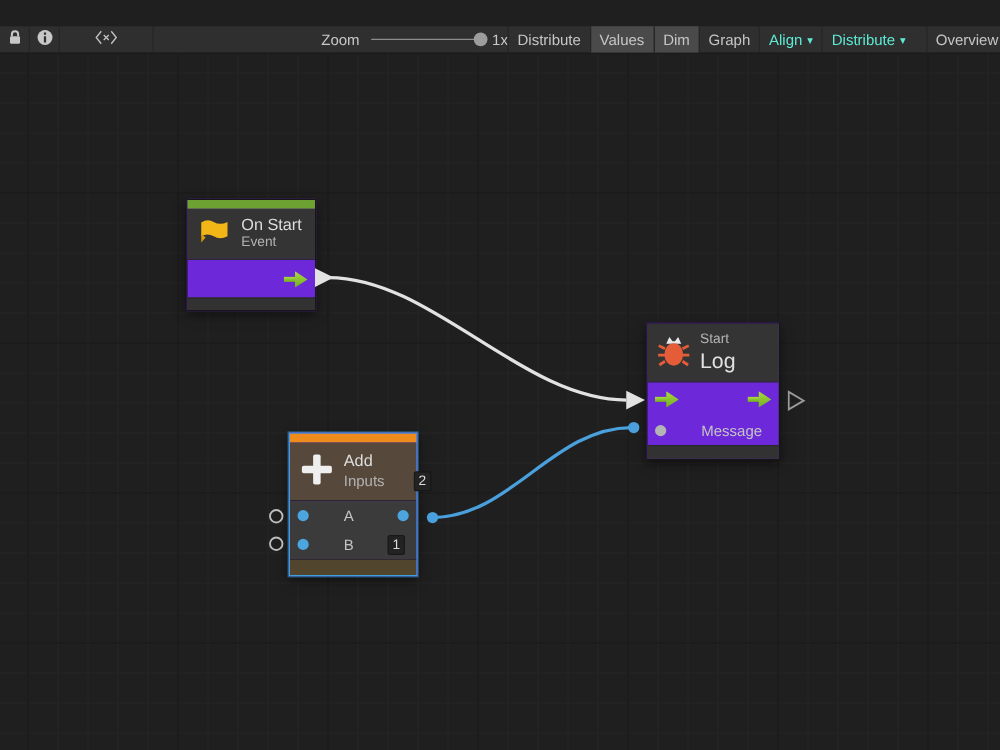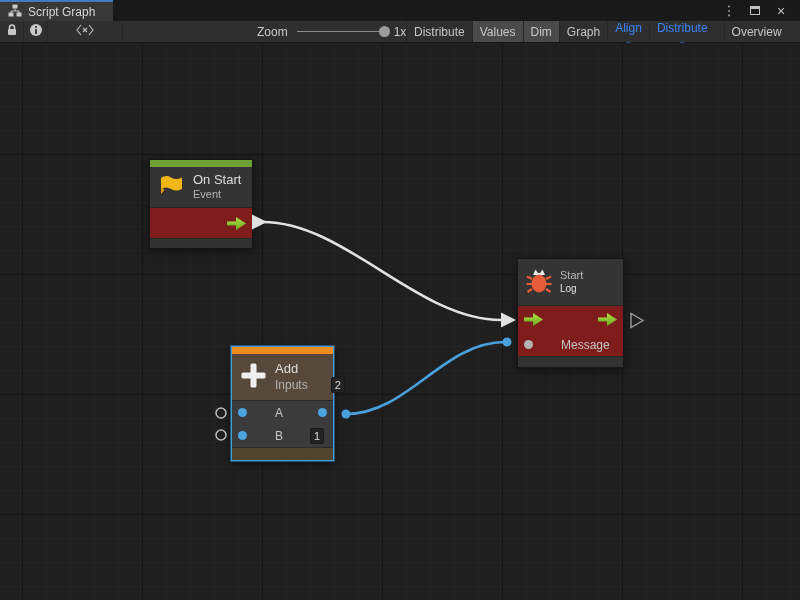--- a/index.html
+++ b/index.html
@@ -32,45 +32,45 @@
   .tbtn.graphsel { padding:0 12px 0 14px; gap:7px; border-right:none; }
   .tb-zoom { position:absolute; left:257px; top:0; height:21px;
              display:flex; align-items:center; gap:9px; }
   .zoom-track { position:relative; width:88px; height:1px; background:#8d8d8d; }
   .zoom-knob { position:absolute; right:-5px; top:-5px; width:11px; height:11px;
                border-radius:50%; background:#9d9d9d; }
   .tb-toggles { position:absolute; left:406px; top:0; right:0; height:21px; display:flex; }
   .tgl { height:21px; padding:0 7px; display:flex; align-items:center; gap:4px;
          border-left:1px solid #262626; color:#c6c6c6; white-space:nowrap; }
   .tgl.active { background:#4a4a4a; }
-  .tgl.disabled { color:#3b82f6;flex-direction:column; }
+  .tgl.disabled { color:#5eead4; }
   .tgl .caret { display:none; font-size:9px; }
   .tgl.sep-before { margin-left:9px; }
 
   
   .canvas { position:absolute; left:0; top:43px; width:800px; height:557px;
     background-color:#1f1f1f;
     background-image:
       linear-gradient(#151515 1px, transparent 1px),
       linear-gradient(90deg, #151515 1px, transparent 1px),
       linear-gradient(#242424 1px, transparent 1px),
       linear-gradient(90deg, #242424 1px, transparent 1px);
     background-size:120px 120px, 120px 120px, 24px 24px, 24px 24px;
     background-position:22px 111px, 22px 111px, 22px 15px, 22px 15px; }
 
   
-  .node { position:absolute; border:1px solid #161616; background:#7f1d1d;
+  .node { position:absolute; border:1px solid #161616; background:#6d28d9;
           box-shadow:0 3px 8px rgba(0,0,0,.5); }
   .node .accent { height:7px; }
   .node .hdr { background:#343434; display:flex; align-items:center; padding:0 8px; gap:8px; }
   .node .titles { display:flex; flex-direction:column; justify-content:center; line-height:1.25; }
   .t-main { color:#dedede; font-size:13px; }
   .t-sub  { color:#b2b2b2; font-size:11px; }
   .t-sur  { color:#b5b5b5; font-size:11px; }
-  .t-big  { color:#e2e2e2; font-size:10px; }
+  .t-big  { color:#e2e2e2; font-size:17px; }
   .divi { height:1px; background:#282828; }
   .prow { display:flex; align-items:center;gap:20px; }
   .ftr { background:#323232; border-top:1px solid #282828; }
   .dot { width:9px; height:9px; border-radius:50%; flex:none; }
   .dot.blue { background:#4da5e0; }
   .dot.gray { background:#b4b4b4; }
   .plabel { color:#c4c4c4; font-size:12px; margin-left:8px; }
   .vbox { background:#232323; border:1px solid #181818; border-radius:2px;
           min-width:14px; height:16px; line-height:15px; text-align:center;
           padding:0 3px; color:#dcdcdc; font-size:11px; }
@@ -114,38 +114,20 @@
     </linearGradient>
     <g id="garrow">
       <rect x="0" y="4.5" width="10" height="4" fill="url(#gag)"></rect>
       <polygon points="9,0 19,6.5 9,13" fill="url(#gag)"></polygon>
     </g>
   </defs>
 </svg>
 
 <div class="screen">
 
-  <div class="tabbar">
-    <div class="tab">
-      <span>
-        <svg width="14" height="13" viewBox="0 0 14 13">
-          <rect x="4.5" y="0.5" width="5" height="4" fill="#c8c8c8"></rect>
-          <path d="M7 4.5 V7 M3 9 V7 H11 V9" stroke="#c8c8c8" fill="none"></path>
-          <rect x="0.5" y="8.5" width="5" height="4" fill="#c8c8c8"></rect>
-          <rect x="8.5" y="8.5" width="5" height="4" fill="#c8c8c8"></rect>
-        </svg>
-      </span>
-      <span class="tab-title">Script Graph</span>
-    </div>
-    <div class="winctl menu">⋮</div>
-    <div class="winctl maxi">
-      <span class="maxbox"></span>
-    </div>
-    <div class="winctl close">×</div>
-  </div>
 
   <div class="toolbar">
     <div class="tb-left">
       <div class="tbtn sq">
         <span>
           <svg width="14" height="14" viewBox="0 0 14 14">
             <path d="M4.5 6 V4.5 a2.5 2.5 0 0 1 5 0 V6" stroke="#c8c8c8" stroke-width="1.6" fill="none"></path>
             <rect x="3" y="6" width="8" height="6" rx="1" fill="#c8c8c8"></rect>
           </svg>
         </span>

